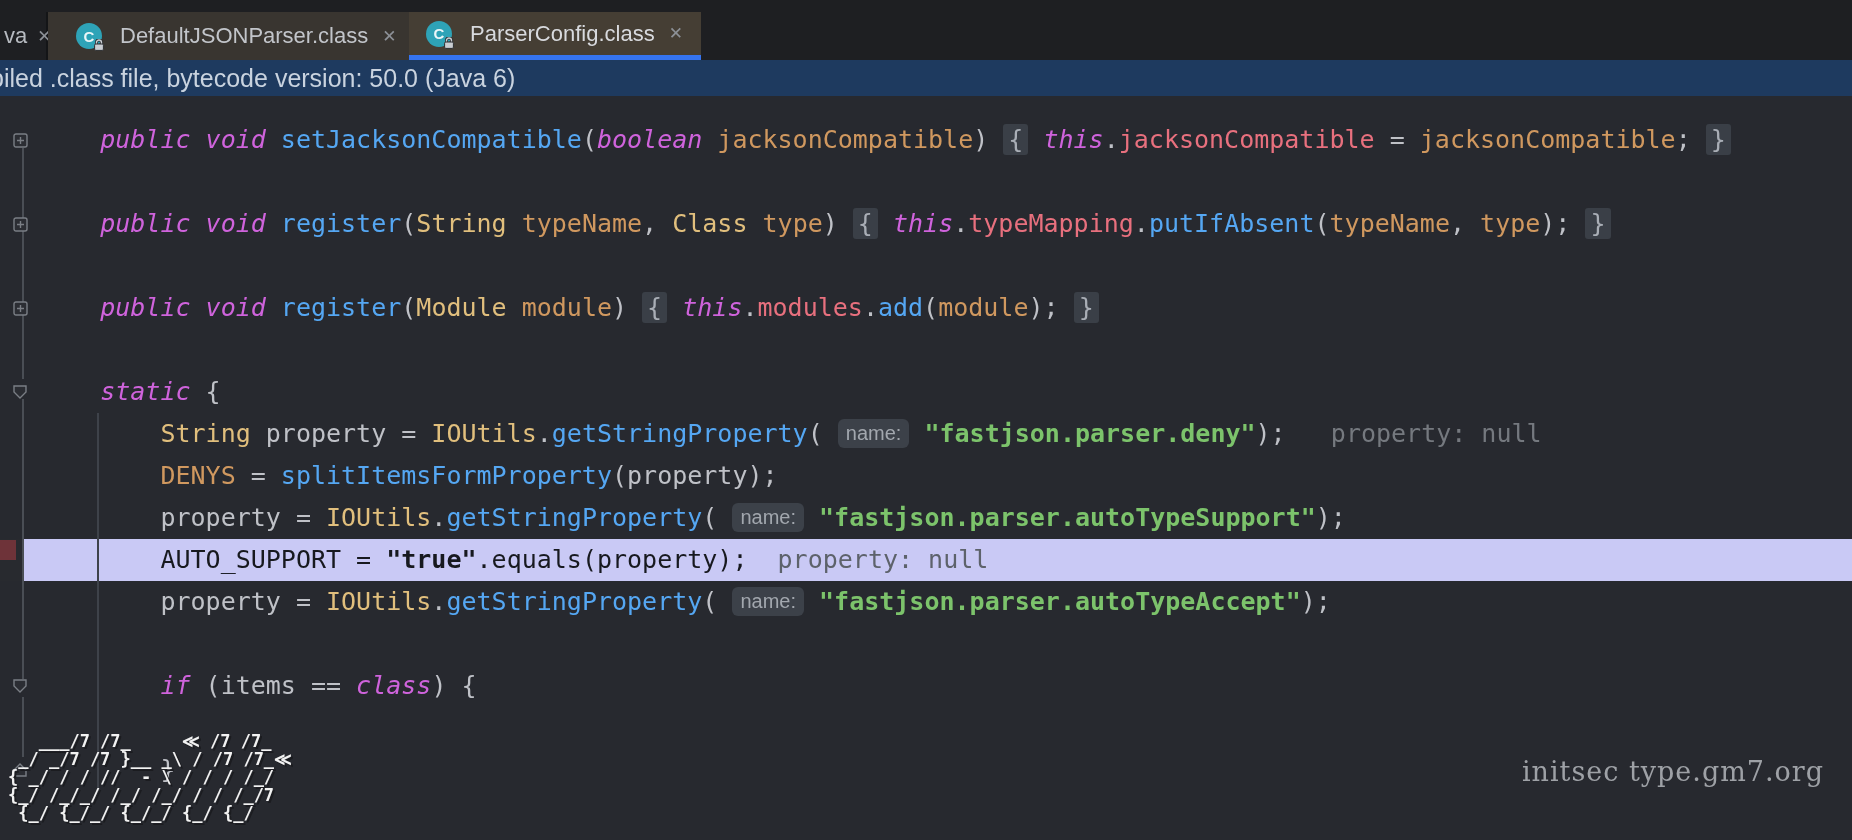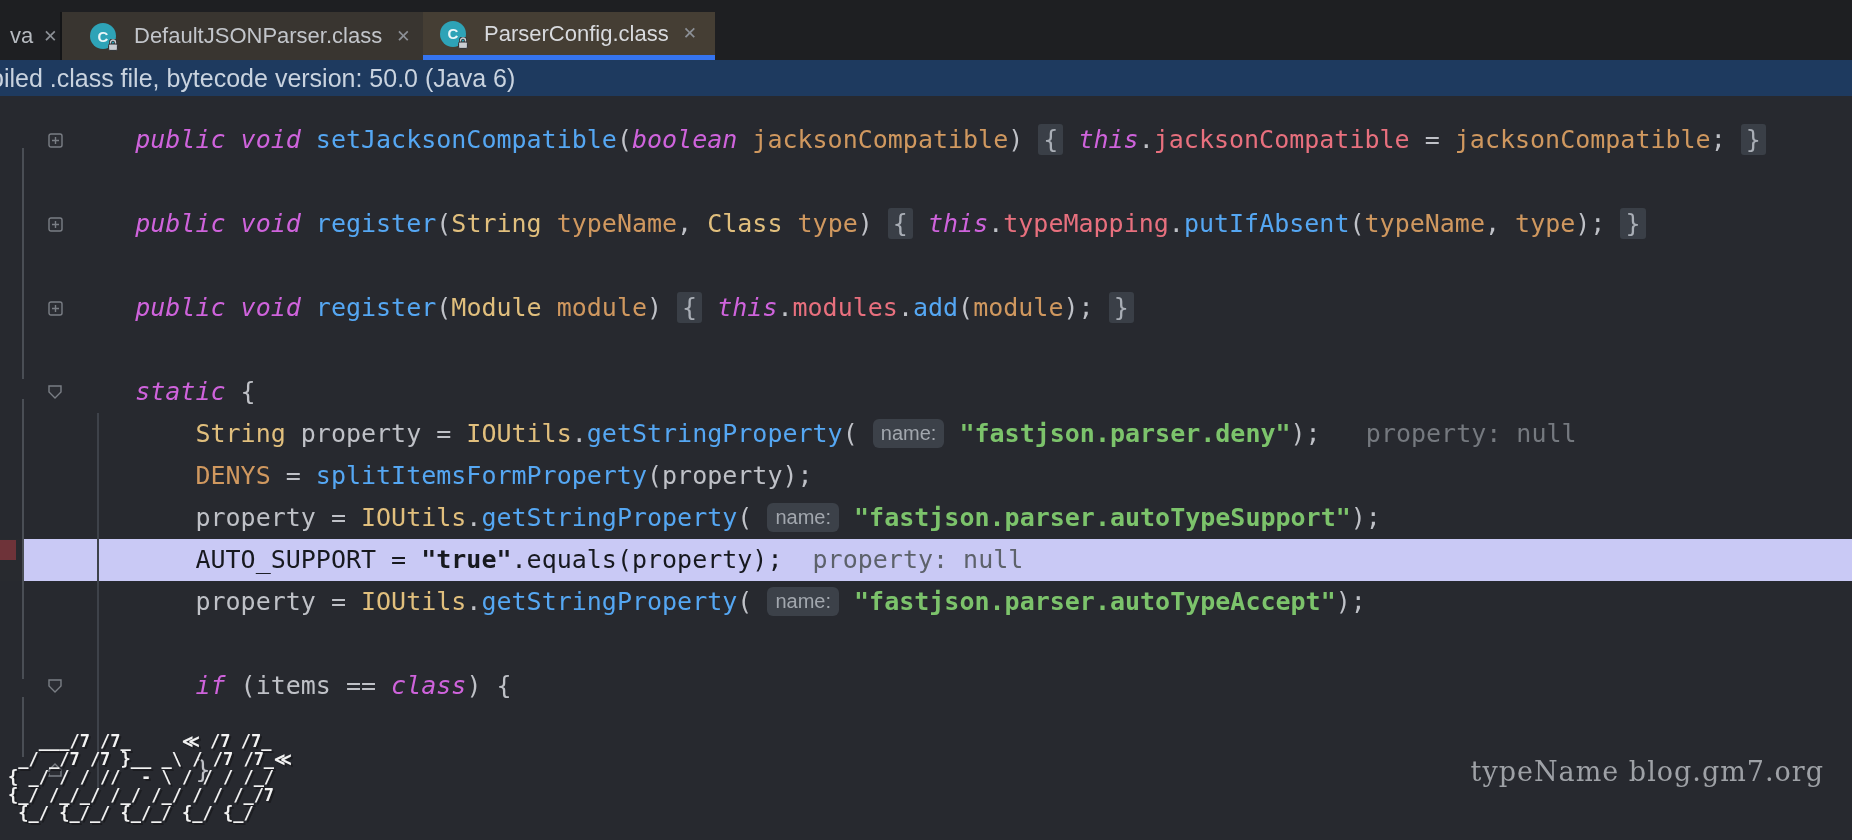--- a/index.html
+++ b/index.html
@@ -3,40 +3,40 @@
 <meta charset="utf-8">
 <style>
   * { margin:0; padding:0; box-sizing:border-box; }
   html,body { width:1852px; height:840px; overflow:hidden; background:#27292F;
               font-family:"Liberation Sans", sans-serif; }
 
   
   .tabbar { height:60px; background:#1E1F22; display:flex; align-items:flex-end; }
   .tab { height:48px; display:flex; align-items:center; color:#C2C5CA;
          font-size:22px; position:relative; }
-  .tab.stub { width:62px; background:#1E1F22; border-right:2px solid #141517; padding-left:10px; }
+  .tab.stub { width:48px; background:#1E1F22; border-right:2px solid #141517; padding-left:4px; }
   .tab.t1 { width:361px; background:#393530; padding-left:28px; }
   .tab.t2 { width:292px; background:#453E34; padding-left:17px; border-bottom:5px solid #3574F0; color:#D8DADE; }
   .tlabel { margin-left:18px; white-space:nowrap; }
   .stub .tlabel { margin-left:0; color:#B6BAC0; }
   .close { color:#8C9096; font-size:17px; margin-left:14px; cursor:pointer; }
   .stub .close { margin-left:10px; }
   .cicon { width:26px; height:26px; border-radius:50%; background:#2EA3B7; position:relative;
            display:inline-flex; align-items:center; justify-content:center; flex:none; }
   .cicon i { font-style:normal; font-weight:bold; font-size:15px; color:#EAF6F8; }
   .cicon svg { position:absolute; right:-3px; bottom:-2px; }
 
   
   .banner { height:36px; background:#1E3A5F; color:#C9D3DF; font-size:25px;
             display:flex; align-items:center; overflow:hidden; }
   .banner span { margin-left:-10px; white-space:nowrap; }
 
   
   #editor { position:relative; height:744px; background:#27292F; overflow:hidden; padding-top:23px; }
-  .row { height:42px; display:flex; position:relative;padding-left:35px; }
+  .row { height:42px; display:flex; position:relative; }
   .g { width:40px; flex:none; display:flex; align-items:center; justify-content:center; position:relative; z-index:3; }
   .code { white-space:pre; font-family:"DejaVu Sans Mono", monospace; font-size:25px;
           line-height:42px; color:#BFC1C7; }
   .tok { }
   .kw     { color:#CF63DC; font-style:italic; }
   .meth   { color:#55A7F3; }
   .type   { color:#E1BF7D;margin-top:6px; }
   .param  { color:#D0985F; }
   .field  { color:#E8707E; }
   .sfield { color:#D0985F; }
@@ -196,14 +196,14 @@
     </div>
   <div class="vline" style="top:52px;height:231px;"></div>
   <div class="vline" style="top:303px;height:280px;"></div>
   <div class="vline" style="top:601px;height:60px;"></div>
   <div class="iguide" style="top:317px;height:378px;"></div>
   <pre class="gm7" id="gm7">   ___/7 /7_     ≪ /7 /7_
  _/ _/7 /7 }__ _\ / /7 /7_≪
 { _/ / / //  - \ / / / /_/
 {_/ /_/_/ /_/ /_/ / / /_/7
  {_/ {_/_/ {_/_/ {_/ {_/</pre>
-  <div class="blog">typeName blog.gm7.org</div>
+  <div class="blog">initsec type.gm7.org</div>
 </div>
 
 </body></html>

